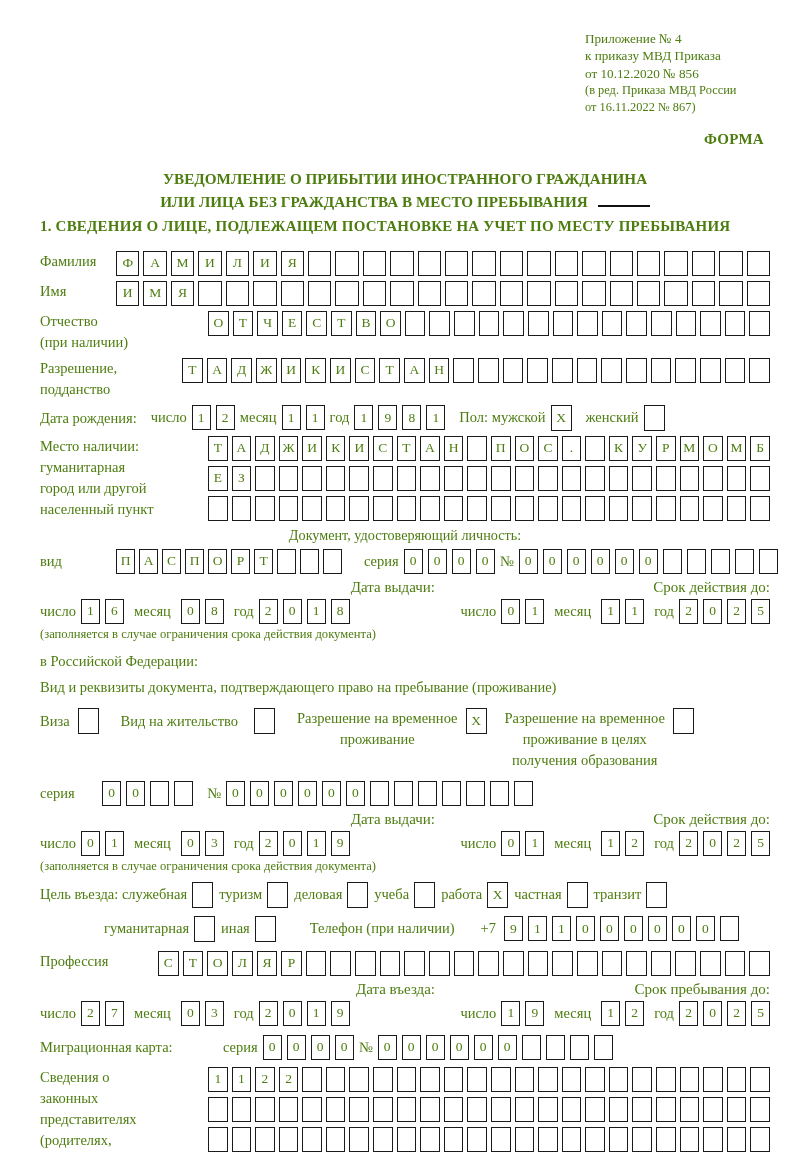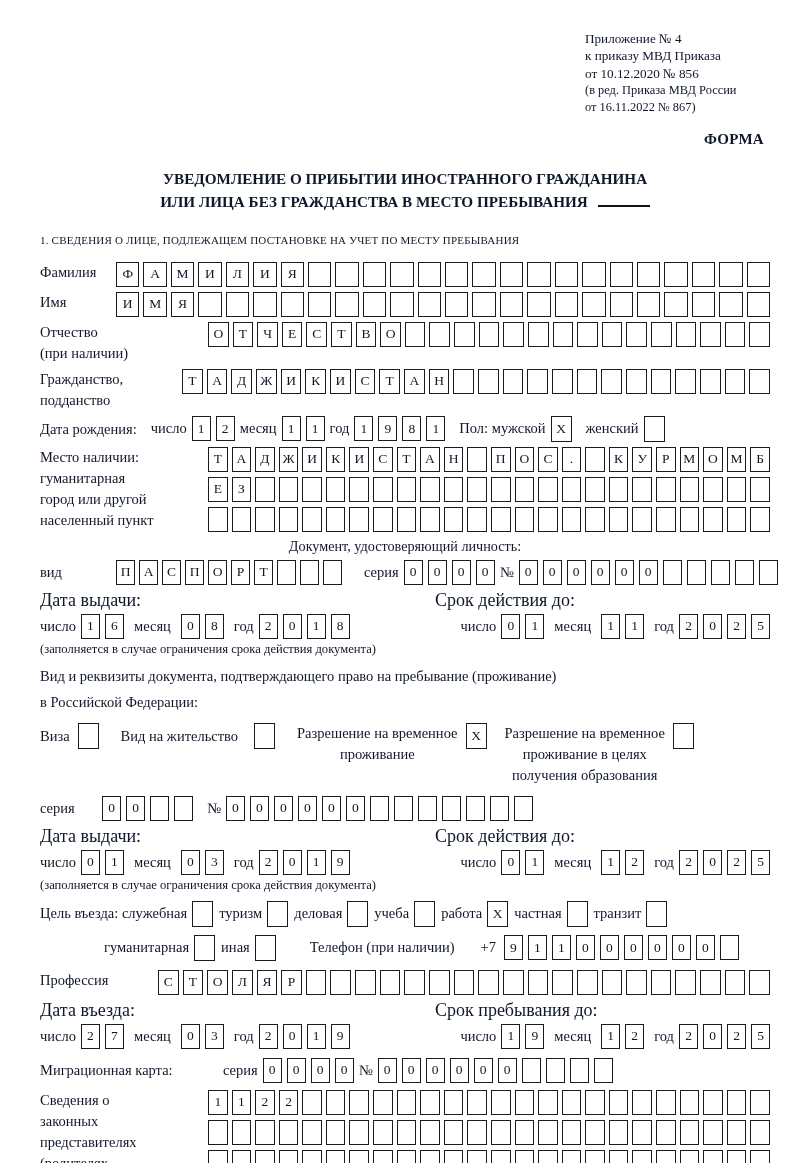--- a/index.html
+++ b/index.html
@@ -1,30 +1,30 @@
 <!DOCTYPE html>
 <html><head>
 <meta charset="utf-8">
 <style>
   html,body{margin:0;padding:0;background:#fff;}
   .page{
     width:800px;height:1163px;box-sizing:border-box;
     padding:30px 30px 10px 40px;
     font-family:"Liberation Serif","DejaVu Serif",serif;
-    color:#0f172a;font-size:14.5px;overflow:hidden;background:#fff;
+    color:#4d7c0f;font-size:14.5px;overflow:hidden;background:#fff;
   }
   
   .appendix{margin-left:auto;width:185px;font-size:13.2px;line-height:1.32;}
   .appendix .small{font-size:12.4px;}
   .appendix div:nth-child(4){}
   .forma{text-align:right;font-weight:bold;font-size:15px;margin:16px 6px 0 0;letter-spacing:.3px;}
   
   .title{text-align:center;font-weight:bold;font-size:15.2px;line-height:1.5;margin-top:20px;}
   .blank-line{display:inline-block;width:52px;border-bottom:2px solid #111;height:13px;margin-left:10px;}
-  .section-heading{font-weight:normal;font-size:11px;margin-top:20px;letter-spacing:.2px;}
+  .section-heading{font-weight:bold;font-size:15px;margin-top:4px;letter-spacing:.2px;}
   
   .row{display:flex;align-items:flex-start;margin:5px 0;}
   .row.inline{align-items:center;flex-wrap:nowrap;}
   .lbl{line-height:20px;flex:0 0 auto;}
   .w76{width:76px;}
   .w168{width:168px;}
   .w142{width:142px;}
   .w118{width:118px;}
   .lbl.two div{line-height:21px;}
   
@@ -46,21 +46,21 @@
   .dlabel{margin:0 5px;white-space:nowrap;}
   .ml14{margin-left:14px;}
   .ml22{margin-left:22px;}
   
   .doc-heading{text-align:center;font-weight:normal;font-size:14.2px;margin-top:6px;}
   
   .daterow{display:flex;margin-top:4px;}
   .datecol{display:flex;flex-direction:column;}
   .datecol.left{width:395px;}
   .datecol.right{flex:1;}
-  .datehead{text-align:left;font-size:18px;margin-bottom:3px;}
+  .datehead{text-align:right;font-size:15px;margin-bottom:3px;}
   .dateline{display:flex;align-items:center;}
   .note{text-align:left;font-size:12.6px;margin-top:3px;white-space:nowrap;}
   
   .permrow{display:flex;align-items:flex-start;margin-top:8px;}
   .pstack{text-align:center;line-height:1.45;}
   .permrow .cbox{margin-left:8px;}
   .permrow .plbl{line-height:26px;}
   .purpose-row{display:flex;align-items:center;margin-top:8px;flex-wrap:nowrap;}
   .purpose-row .cbox{margin:0 6px 0 5px;}
   .indent64{margin-left:64px;}
@@ -174,21 +174,21 @@
         <div class="cell"></div>
         <div class="cell"></div>
         <div class="cell"></div>
         <div class="cell"></div>
         <div class="cell"></div>
       </div>
   </div>
 
   <div class="row">
     <div class="lbl two w142">
-      <div>Гражданство,</div>
+      <div>Разрешение,</div>
       <div>подданство</div>
     </div>
     <div class="cells stretch">
         <div class="cell">Т</div>
         <div class="cell">А</div>
         <div class="cell">Д</div>
         <div class="cell">Ж</div>
         <div class="cell">И</div>
         <div class="cell">К</div>
         <div class="cell">И</div>
@@ -407,22 +407,22 @@
             <div class="cell">0</div>
             <div class="cell">2</div>
             <div class="cell">5</div>
           </div>
       </div>
     </div>
   </div>
   <div class="note">(заполняется в случае ограничения срока действия документа)</div>
 
   <div style="margin-top:6px;line-height:1.8;">
+    <div>в Российской Федерации:</div>
     <div>Вид и реквизиты документа, подтверждающего право на пребывание (проживание)</div>
-    <div>в Российской Федерации:</div>
   </div>
 
   <div class="permrow">
     <span class="plbl">Виза</span>
     <span class="cbox"></span>
     <span class="plbl" style="margin-left:22px;">Вид на жительство</span>
     <span class="cbox" style="margin-left:16px;"></span>
     <div class="pstack" style="margin-left:22px;">
       <div>Разрешение на временное</div>
       <div>проживание</div>

